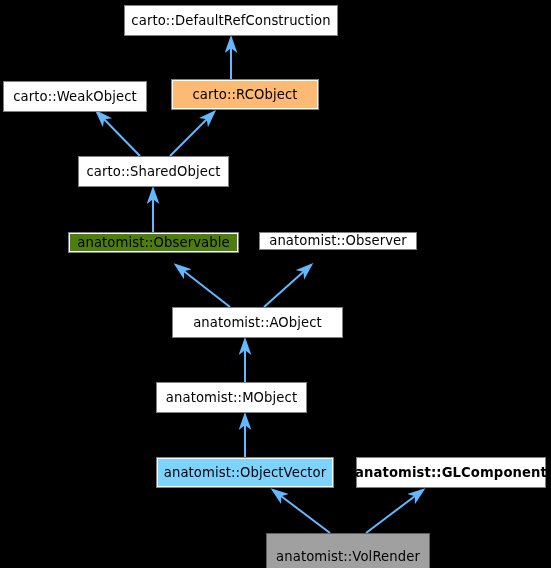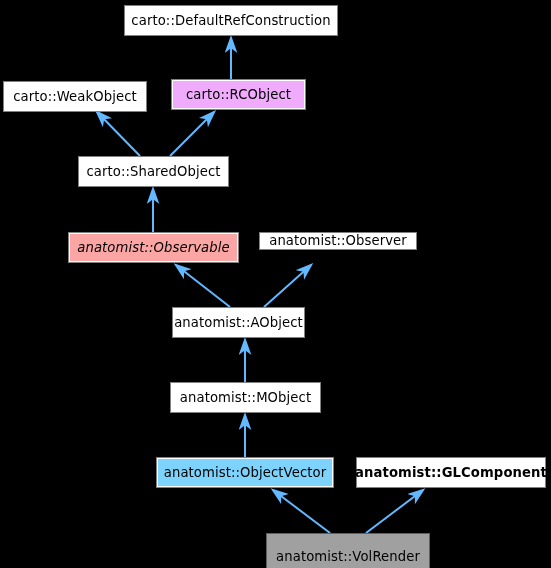--- a/index.html
+++ b/index.html
@@ -75,36 +75,36 @@
         <line x1="366" y1="533" x2="423" y2="490" stroke="#63b8ff" stroke-width="2" marker-end="url(#arrowHead)"></line>
       </g>
   </svg>
   <div id="node-layer">
       <div class="node-box inner-rule" style="left: 124px; top: 5px; width: 214px; height: 31px; background: rgb(255, 255, 255); border-color: rgb(128, 128, 128); color: rgb(0, 0, 0);">
         <span class="node-label">carto::DefaultRefConstruction</span>
       </div>
       <div class="node-box inner-rule" style="left: 3px; top: 81px; width: 144px; height: 31px; background: rgb(255, 255, 255); border-color: rgb(128, 128, 128); color: rgb(0, 0, 0);">
         <span class="node-label">carto::WeakObject</span>
       </div>
-      <div class="node-box inner-rule" style="left: 171px; top: 79px; width: 135px; height: 31px; background: #f0abfc; border-color: rgb(128, 128, 128); color: rgb(0, 0, 0);">
+      <div class="node-box inner-rule" style="left: 171px; top: 79px; width: 148px; height: 31px; background: #fdba74; border-color: rgb(128, 128, 128); color: rgb(0, 0, 0);">
         <span class="node-label">carto::RCObject</span>
       </div>
       <div class="node-box inner-rule" style="left: 78px; top: 156px; width: 151px; height: 31px; background: rgb(255, 255, 255); border-color: rgb(128, 128, 128); color: rgb(0, 0, 0);">
         <span class="node-label">carto::SharedObject</span>
       </div>
-      <div class="node-box inner-rule" style="left: 68px; top: 232px; width: 171px; height: 31px; background: #fca5a5; border-color: rgb(128, 128, 128); color: rgb(0, 0, 0); font-style: italic;">
+      <div class="node-box inner-rule" style="left: 68px; top: 232px; width: 171px; height: 21px; background: #4d7c0f; border-color: rgb(128, 128, 128); color: rgb(0, 0, 0);">
         <span class="node-label">anatomist::Observable</span>
       </div>
       <div class="node-box inner-rule" style="left: 259px; top: 232px; width: 158px; height: 18px; background: rgb(255, 255, 255); border-color: rgb(128, 128, 128); color: rgb(0, 0, 0);">
         <span class="node-label">anatomist::Observer</span>
       </div>
-      <div class="node-box inner-rule" style="left: 172px; top: 307px; width: 133px; height: 31px; background: rgb(255, 255, 255); border-color: rgb(128, 128, 128); color: rgb(0, 0, 0);">
+      <div class="node-box inner-rule" style="left: 172px; top: 307px; width: 171px; height: 31px; background: rgb(255, 255, 255); border-color: rgb(128, 128, 128); color: rgb(0, 0, 0);">
         <span class="node-label">anatomist::AObject</span>
       </div>
-      <div class="node-box inner-rule" style="left: 170px; top: 382px; width: 151px; height: 31px; background: rgb(255, 255, 255); border-color: rgb(128, 128, 128); color: rgb(0, 0, 0);">
+      <div class="node-box inner-rule" style="left: 156px; top: 382px; width: 151px; height: 31px; background: rgb(255, 255, 255); border-color: rgb(128, 128, 128); color: rgb(0, 0, 0);">
         <span class="node-label">anatomist::MObject</span>
       </div>
       <div class="node-box inner-rule" style="left: 156px; top: 457px; width: 178px; height: 31px; background: #7dd3fc; border-color: rgb(128, 128, 128); color: rgb(0, 0, 0);">
         <span class="node-label">anatomist::ObjectVector</span>
       </div>
       <div class="node-box inner-rule" style="left: 356px; top: 457px; width: 190px; height: 31px; background: rgb(255, 255, 255); border-color: rgb(128, 128, 128); color: rgb(0, 0, 0); font-weight: bold;">
         <span class="node-label">anatomist::GLComponent</span>
       </div>
       <div class="node-box highlight" style="left: 266px; top: 533px; width: 164px; height: 48px; background: rgb(160, 160, 160); color: rgb(0, 0, 0);">
         <span class="node-label">anatomist::VolRender</span>

